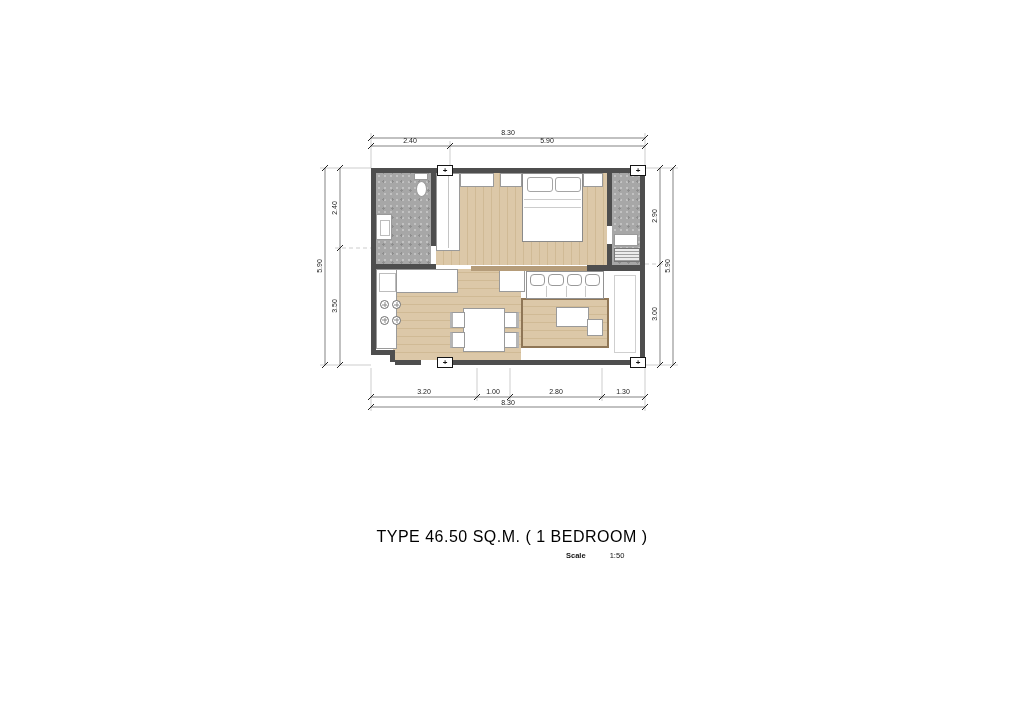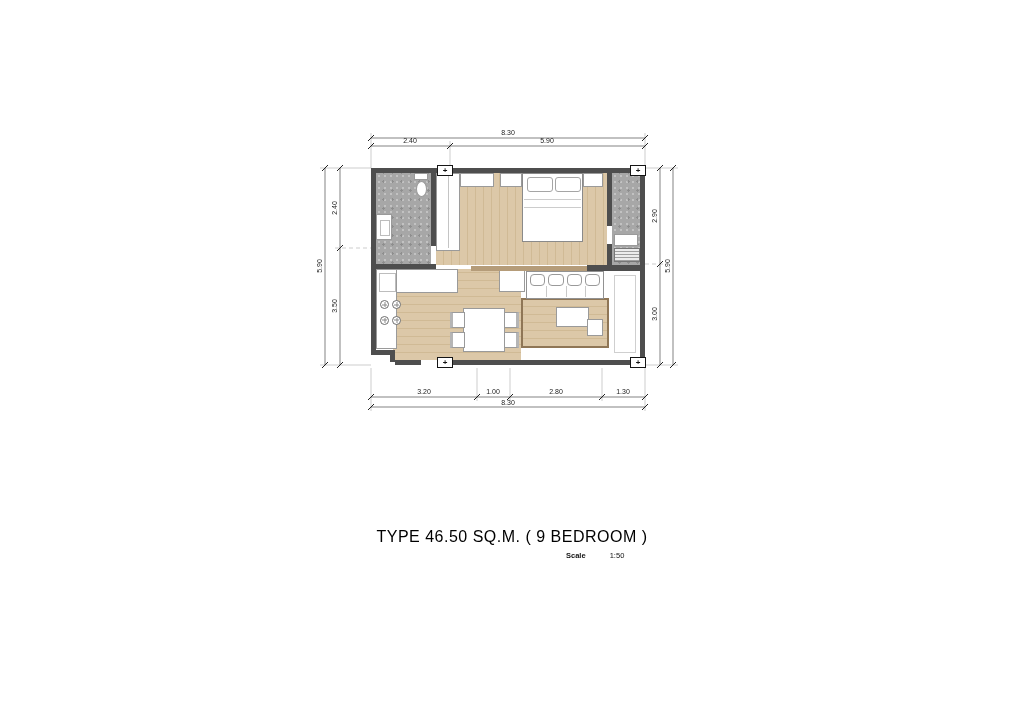--- a/index.html
+++ b/index.html
@@ -217,19 +217,19 @@
           <line x1="657" y1="368" x2="663" y2="362"></line>
         <line x1="670" y1="171" x2="676" y2="165"></line>
           <line x1="670" y1="368" x2="676" y2="362"></line>
       </g>
     </g>
     <text x="657" y="216" text-anchor="middle" transform="rotate(-90 657 216)">2.90</text>
     <text x="657" y="314" text-anchor="middle" transform="rotate(-90 657 314)">3.00</text>
     <text x="670" y="266" text-anchor="middle" transform="rotate(-90 670 266)">5.90</text>
   </svg>
 
-  <div id="title">TYPE 46.50 SQ.M. ( 9 BEDROOM )</div>
+  <div id="title">TYPE 46.50 SQ.M. ( 1 BEDROOM )</div>
   <div id="scale-row">
     <span class="lbl">Scale</span>
     <span class="val">1:50</span>
   </div>
 
 </div>
 
 </body></html>

